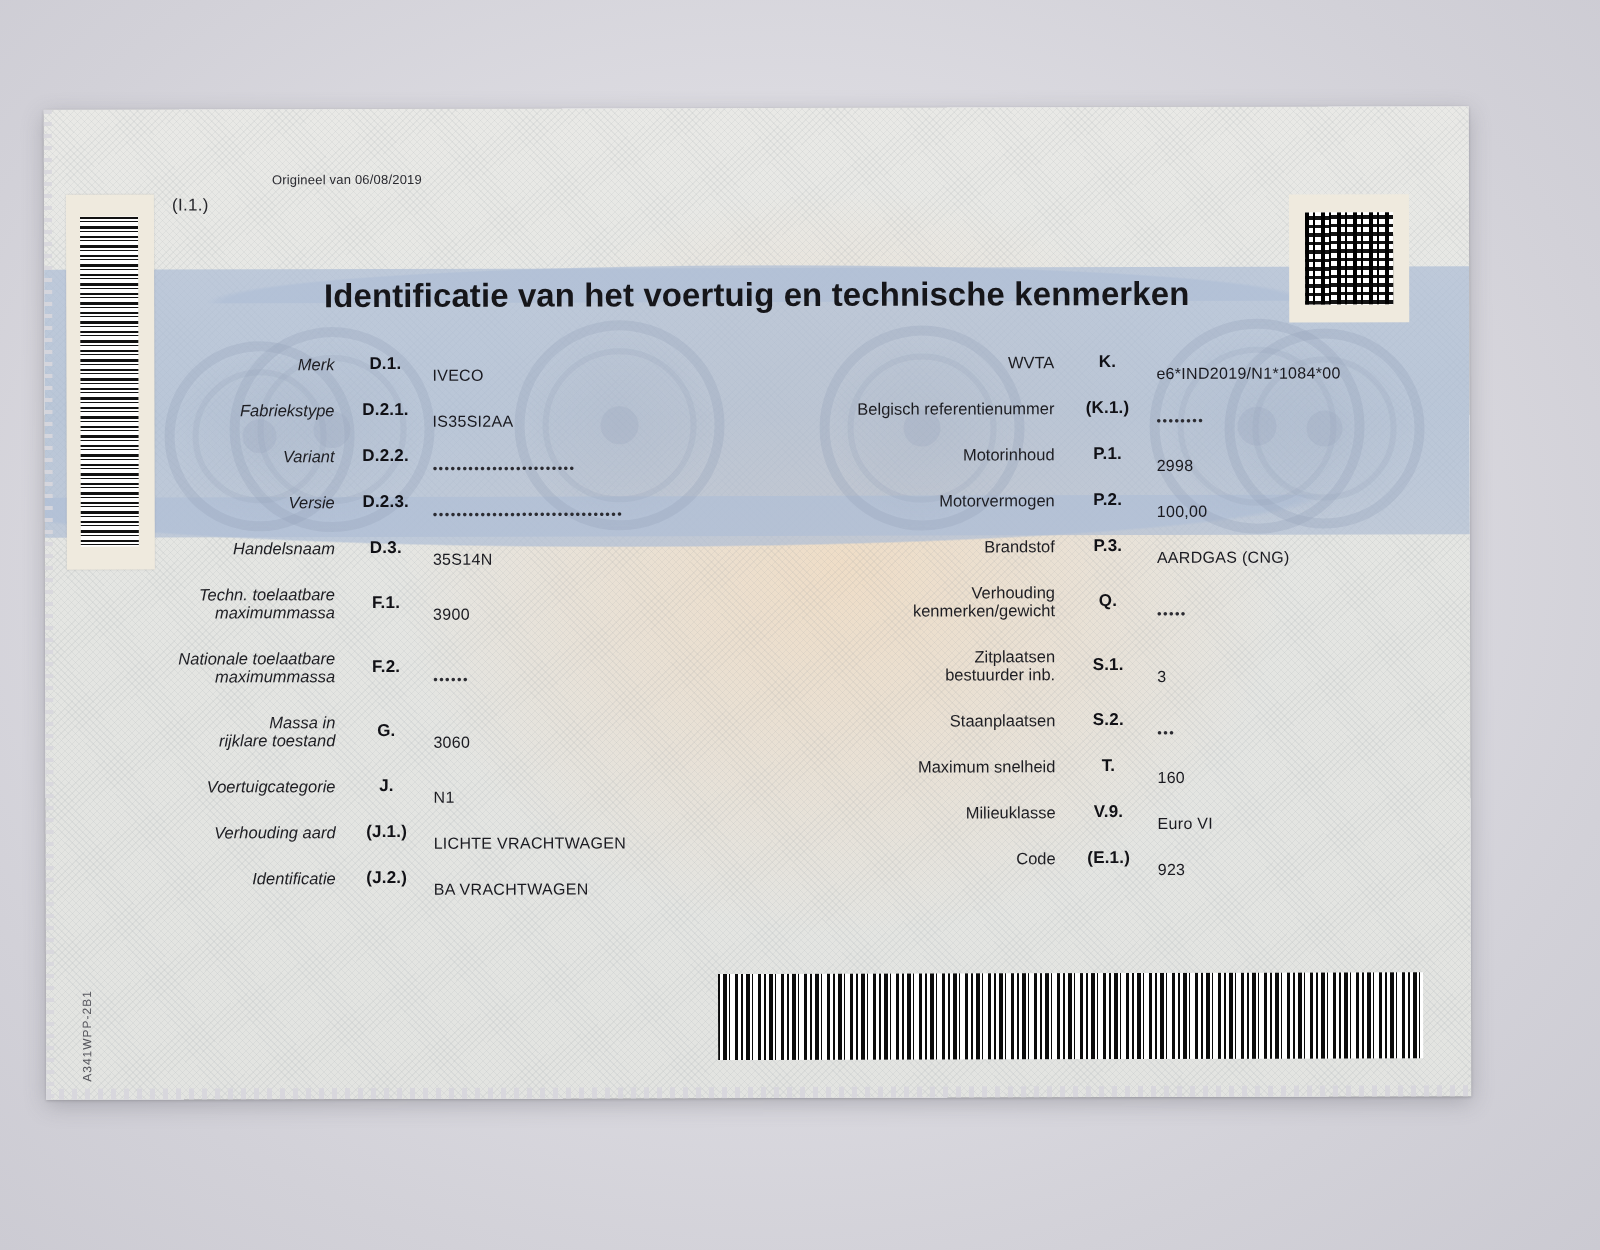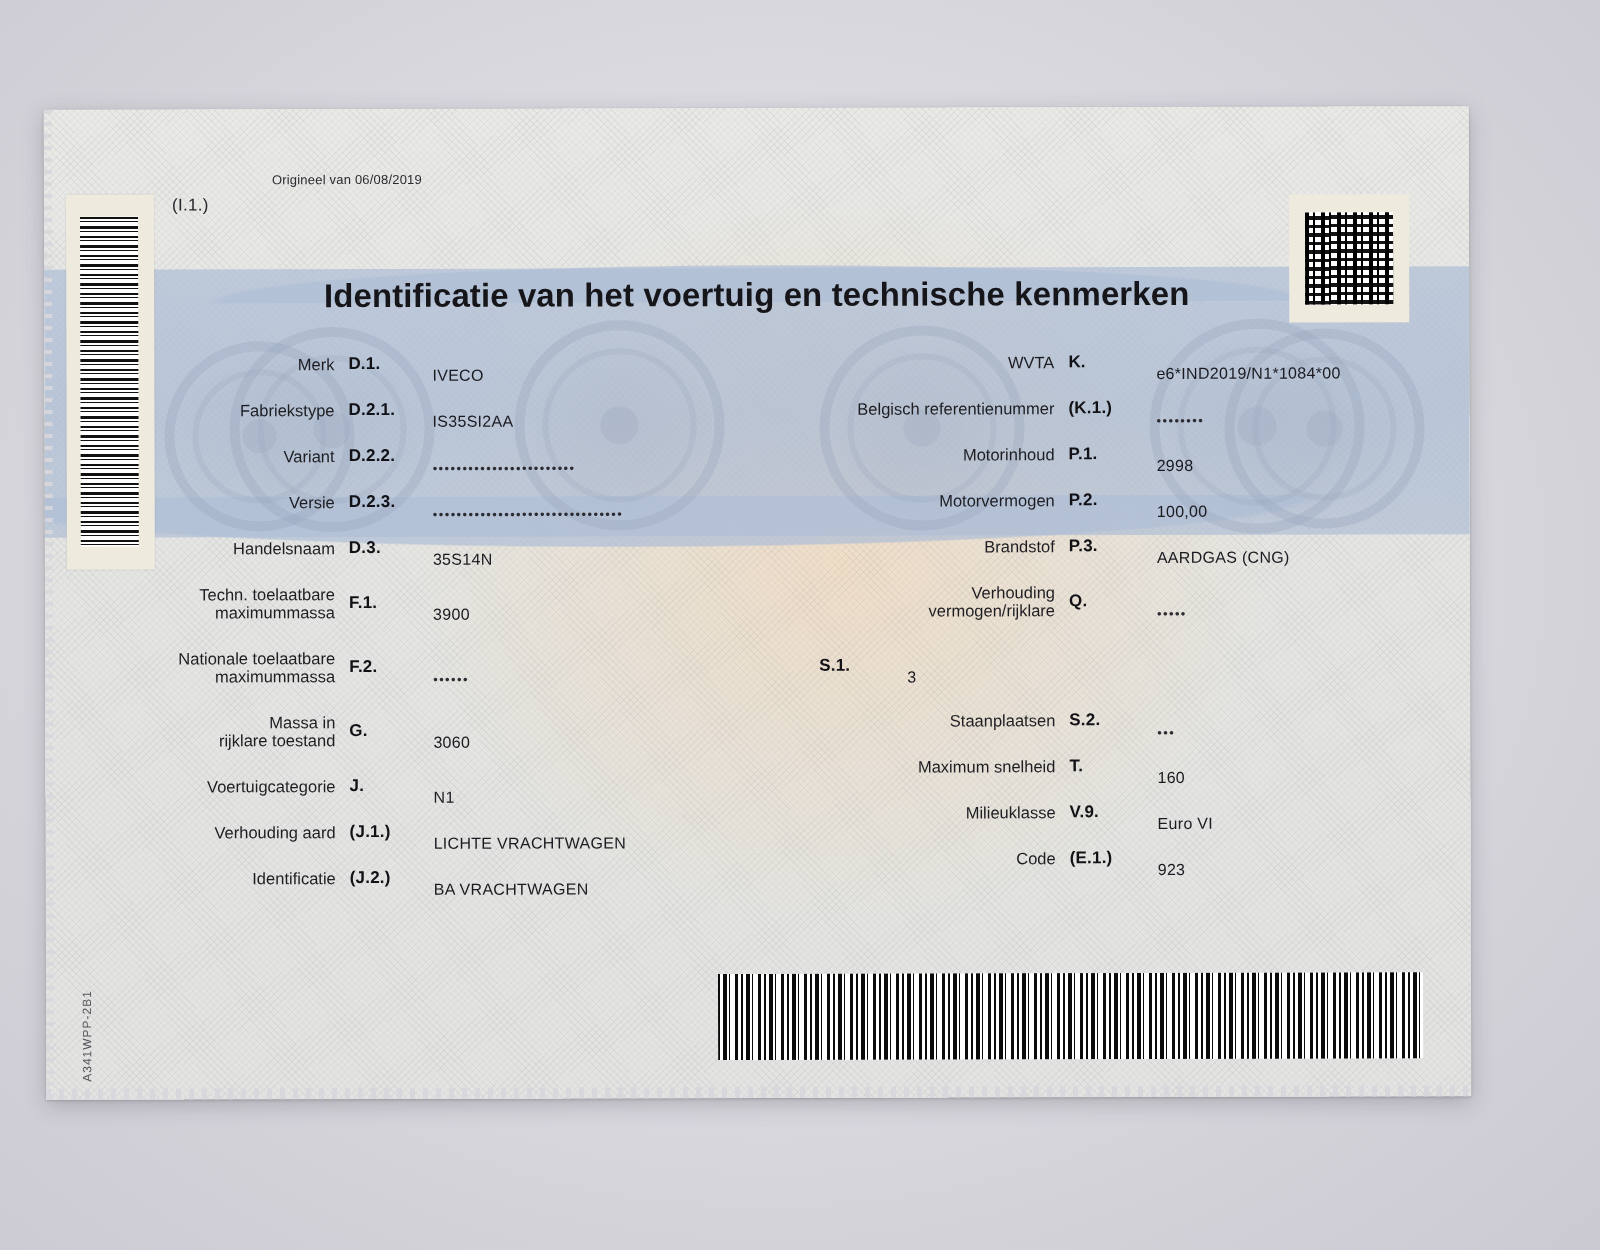--- a/index.html
+++ b/index.html
@@ -215,30 +215,31 @@
   }
 
   .f-label {
     flex: 0 0 auto;
     text-align: right;
     font-size: 16.5px;
     color: #1d1d22;
     line-height: 1.12;
     white-space: pre-line;
   }
-  #col-left .f-label  { width: 200px; }
+  #col-left .f-label  { width: 200px; font-style: italic; }
   #col-right .f-label { width: 250px; }
 
   .f-code {
     flex: 0 0 auto;
     font-size: 17px;
     font-weight: bold;
     color: #111116;
     padding-left: 14px;
     letter-spacing: 0.2px;
+    text-align: center;
   }
   #col-left .f-code  { width: 74px; }
   #col-right .f-code { width: 78px; }
 
   .f-value {
     flex: 1 1 auto;
     font-size: 16px;
     color: #1a1a20;
     padding-left: 10px;
     letter-spacing: 0.3px;
@@ -397,25 +398,27 @@
         <div class="f-code">P.2.</div>
         <div class="f-value">100,00</div>
       </div>
       <div class="field-row">
         <div class="f-label">Brandstof</div>
         <div class="f-code">P.3.</div>
         <div class="f-value">AARDGAS (CNG)</div>
       </div>
       <div class="field-row tall">
         <div class="f-label">Verhouding
-vermogen/rijklare</div>
+kenmerken/gewicht</div>
         <div class="f-code">Q.</div>
         <div class="f-value dots">•••••</div>
       </div>
       <div class="field-row tall">
+        <div class="f-label">Zitplaatsen
+bestuurder inb.</div>
         <div class="f-code">S.1.</div>
         <div class="f-value">3</div>
       </div>
       <div class="field-row">
         <div class="f-label">Staanplaatsen</div>
         <div class="f-code">S.2.</div>
         <div class="f-value dots">•••</div>
       </div>
       <div class="field-row">
         <div class="f-label">Maximum snelheid</div>

